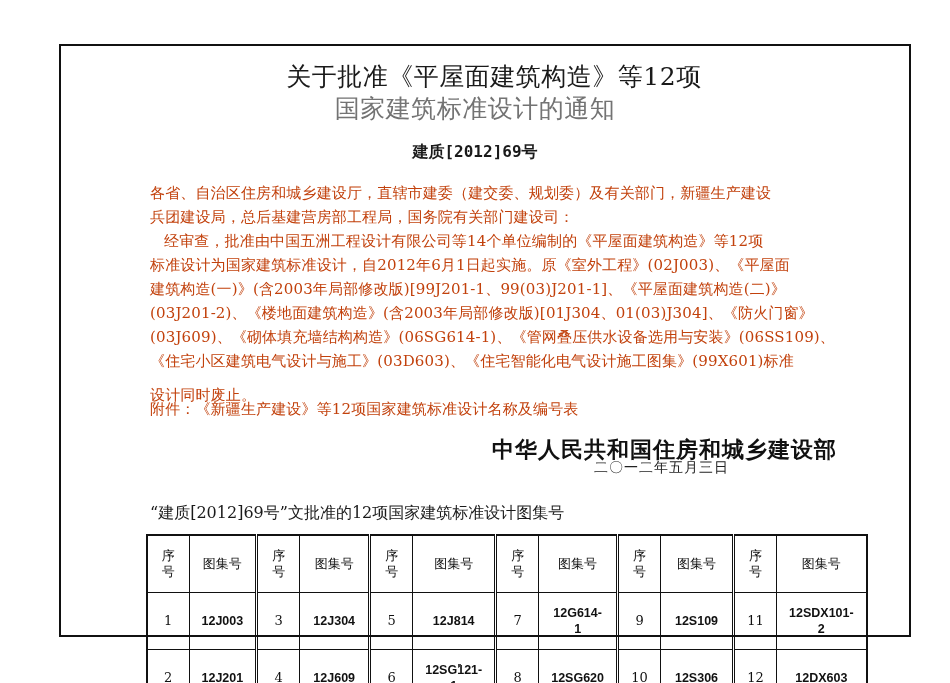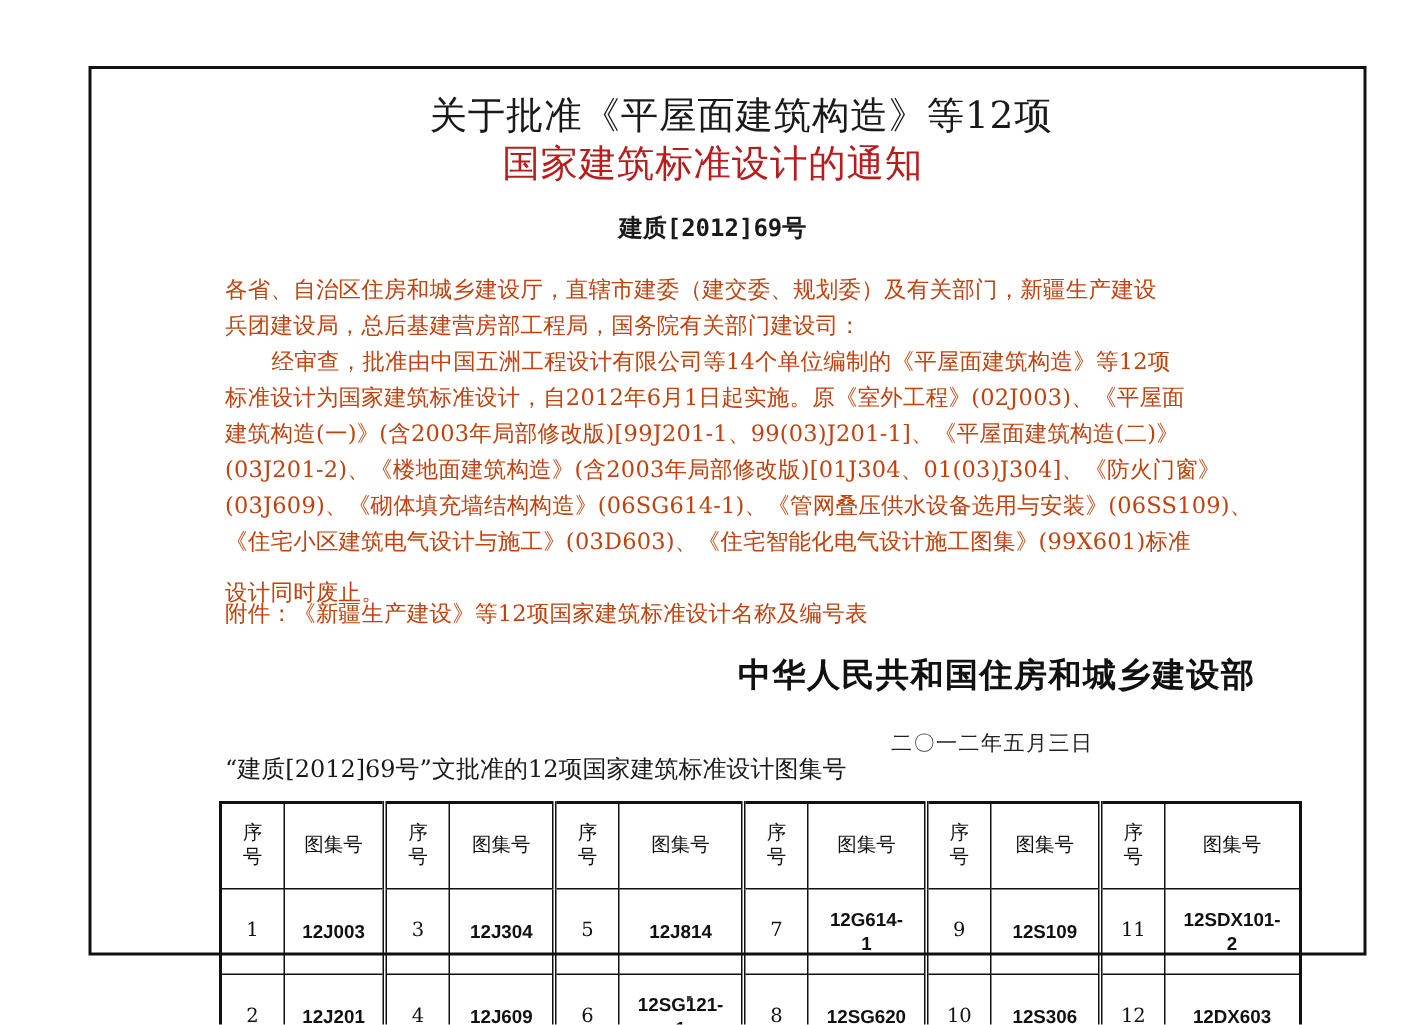--- a/index.html
+++ b/index.html
@@ -2,26 +2,26 @@
 <html><head>
 <meta charset="utf-8">
 <style>
   html, body { margin: 0; padding: 0; background: #ffffff; }
   body { width: 950px; height: 683px; position: relative; overflow: hidden;
          font-family: "DejaVu Serif", "Liberation Serif", serif; color: #111; }
   .frame { position: absolute; left: 59px; top: 44px; width: 852px; height: 593px;
            border: 2.5px solid #111; box-sizing: border-box; }
   .abs { position: absolute; white-space: nowrap; }
   .title1 { top: 60px; left: 0; width: 950px; text-align: center; font-size: 25px; letter-spacing: 0.5px; color:#1a1a1a;margin-left:19px; }
-  .title2 { top: 92px; left: 0; width: 950px; text-align: center; font-size: 25px; letter-spacing: 0.5px; color:#b91c1c; }
+  .title2 { top: 92px; left: 0; width: 950px; text-align: center; font-size: 25px; letter-spacing: 0.5px; color:#737373; }
   .docno { top: 142px; left: 0; width: 950px; text-align: center; font-size: 16px; font-family: "DejaVu Sans Mono", "Liberation Mono", monospace; font-weight: bold; color:#1a1a1a; }
   .body-line { left: 150px; font-size: 15px; line-height: 20px; color:#c2410c; letter-spacing: 0.15px; }
-  .indent { left: 181px; text-align: right; }
+  .indent { left: 164px; text-align: right; }
   .sig { top: 435px; right: 113px; font-size: 22px; font-weight: bold; font-family: "DejaVu Sans", "Liberation Sans", sans-serif; letter-spacing: 1px; }
-  .date { top: 459px; left: 594px; font-size: 14px; color:#222; letter-spacing: 1px; margin-top: 28px;}
+  .date { top: 459px; left: 594px; font-size: 14px; color:#222; letter-spacing: 1px;}
   .caption { top: 503px; left: 150px; font-size: 16px; color:#1a1a1a; }
   table.codes { position: absolute; left: 146px; top: 534px; border-collapse: collapse;
                 border: 2px solid #111; font-size: 13px; }
   table.codes td { border: 1px solid #111; height: 16px; padding: 12px; text-align: center; line-height: 16px; }
   table.codes td.seq { font-family: "DejaVu Serif", "Liberation Serif", serif; }
   table.codes td.code { font-family: "Liberation Sans", "DejaVu Sans", sans-serif; font-weight: bold; font-size: 12.5px; }
   table.codes td.hdr { font-family: "DejaVu Sans", "Liberation Sans", sans-serif; font-size: 13px; font-weight: normal; }
   table.codes td.gap { border-left: 3px double #111; }
   .dot { position: absolute; left: 458px; top: 664px; width: 3px; height: 3px; background: #444; }
 </style>

